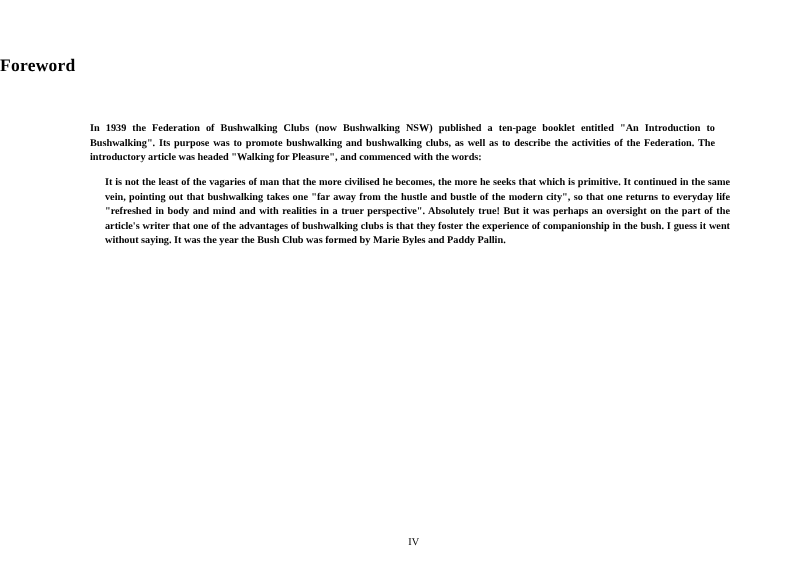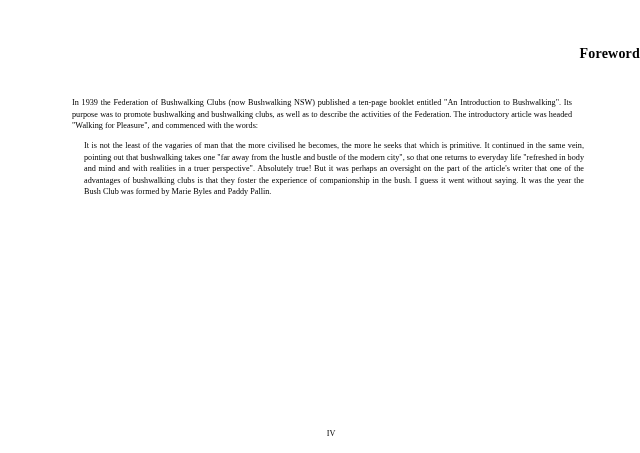--- a/index.html
+++ b/index.html
@@ -18,32 +18,33 @@
     position: relative;
     width: 640px;
     height: 453px;
     box-sizing: border-box;
   }
   .title {
     position: absolute;
     top: 46px;
     left: 0;
     width: 640px;
-    text-align: right;
+    text-align: left;
     font-size: 14px;
     font-weight: bold;
     font-family: "Liberation Serif", serif;
     letter-spacing: 0.2px;
   }
   .para {
     font-size: 8.2px;
     line-height: 11.6px;
     text-align: justify;
     margin: 0 0 10px 0;
     font-family: "Liberation Serif", serif;
+    font-weight: bold;
   }
   #para-1 { position: absolute; top: 97px; left: 72px; width: 500px; }
   #para-2 { position: absolute; top: 140px; left: 84px; width: 500px; }
   #para-3 { position: absolute; top: 215px; left: 72px; width: 500px; }
   .folio {
     position: absolute;
     top: 429px;
     left: 0;
     width: 640px;
     text-align: center;

